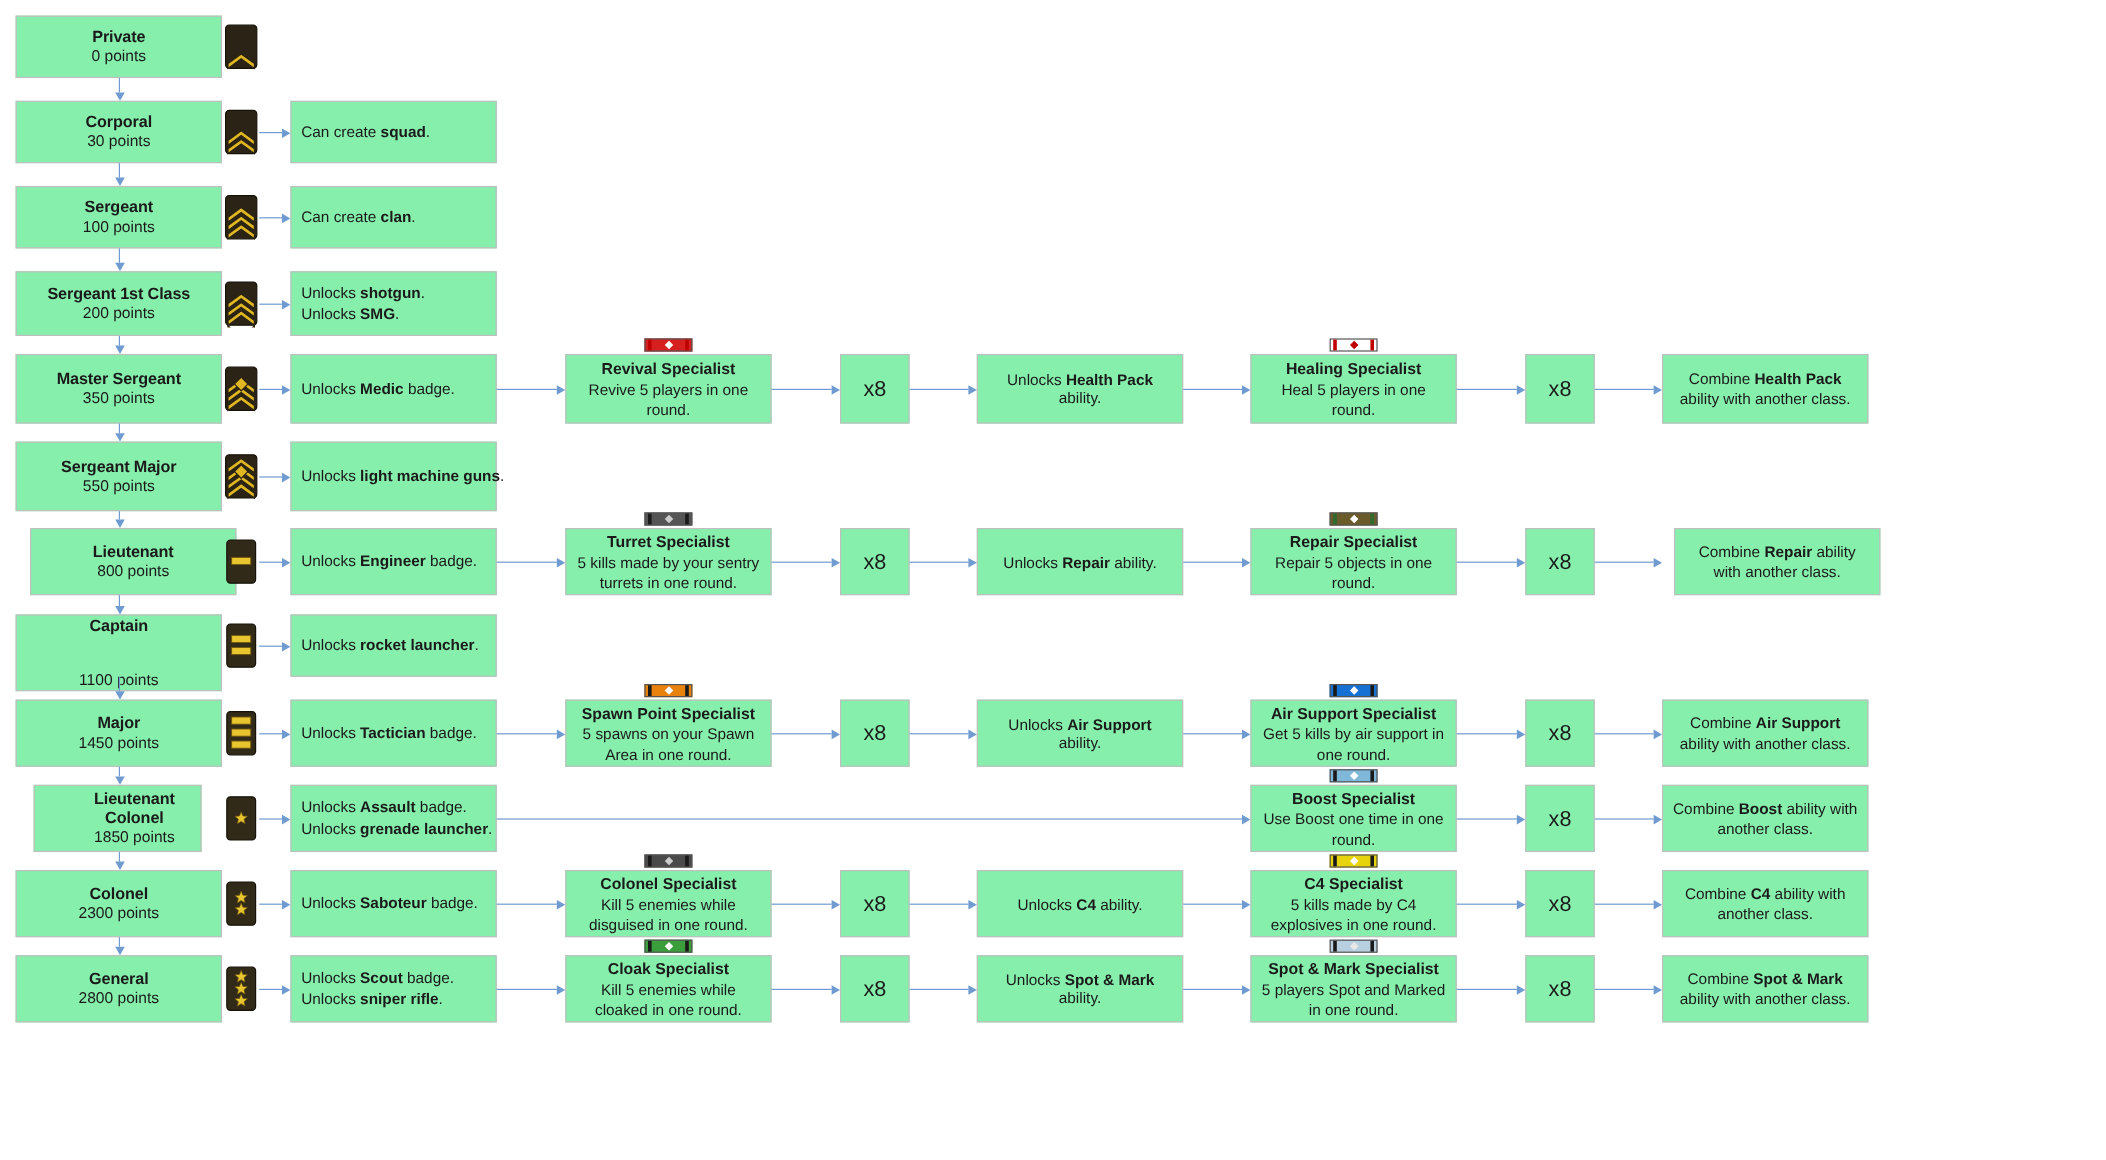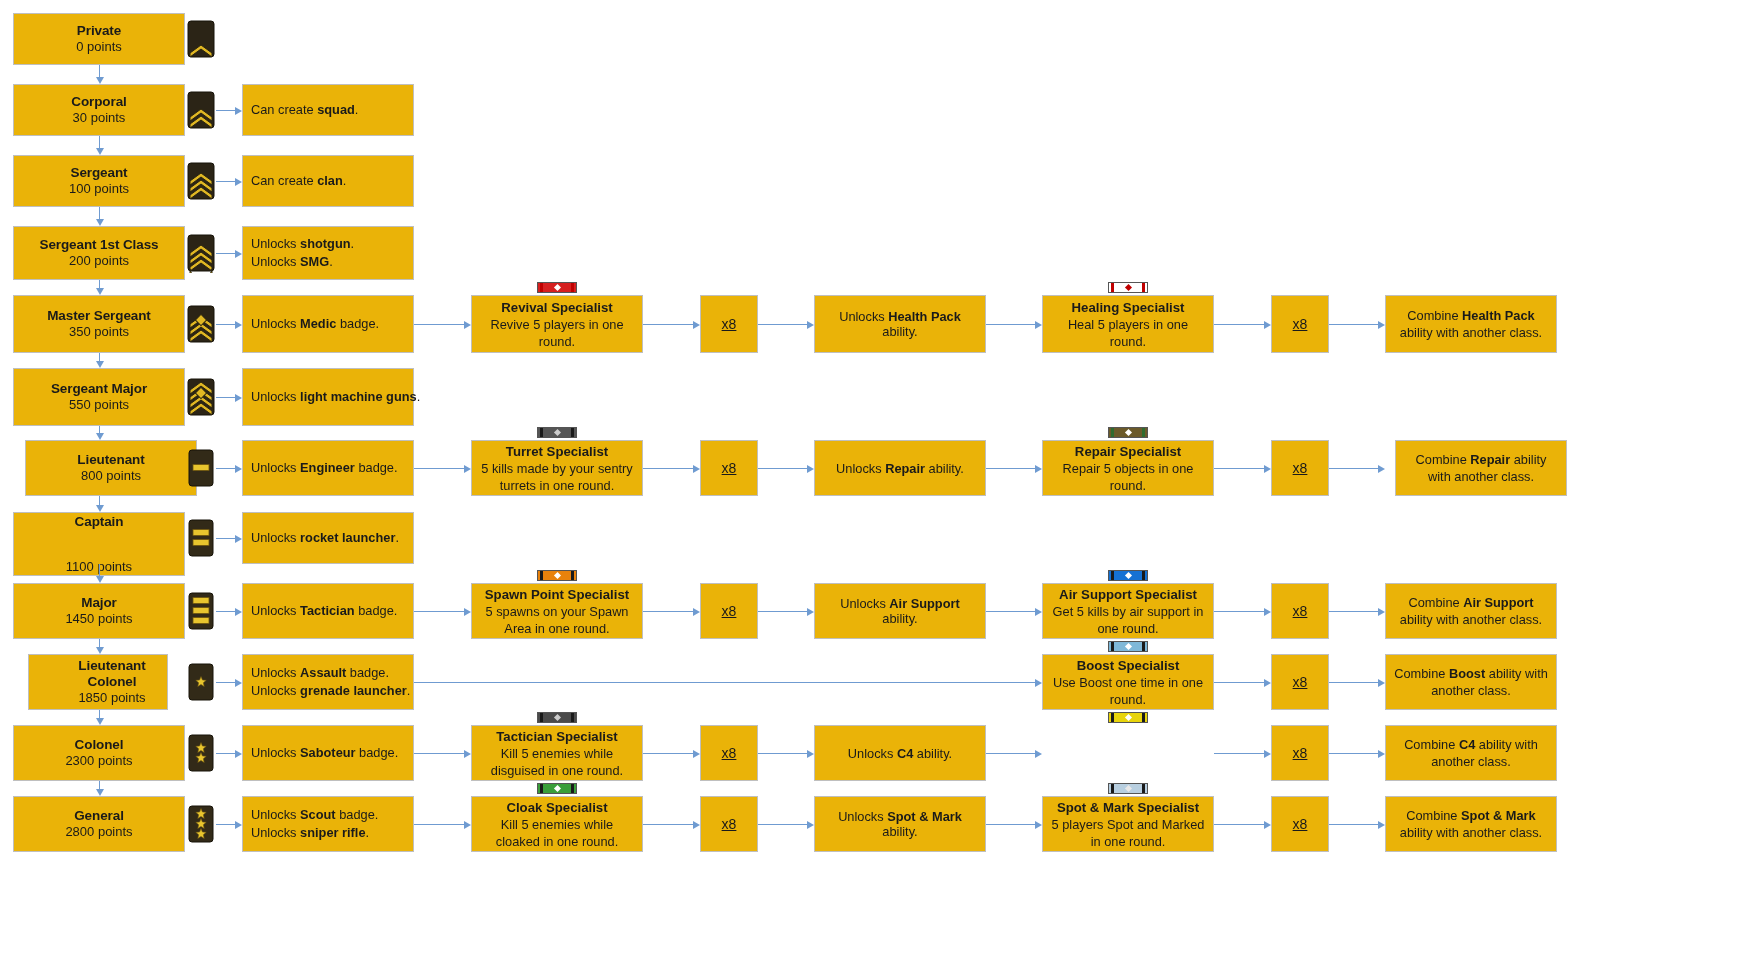--- a/index.html
+++ b/index.html
@@ -1,33 +1,33 @@
 <!DOCTYPE html>
 <html><head>
 <meta charset="utf-8">
 <style>
   html,body{margin:0;padding:0;background:#ffffff;}
   body{width:1755px;height:967px;font-family:"Liberation Sans",sans-serif;color:#1a1a1a;overflow:hidden;position:relative;}
   #canvas{position:relative;width:1755px;height:967px;}
 
-  .box{position:absolute;border:1px solid #bfbfbf;background:#eab308;box-sizing:border-box;
+  .box{position:absolute;border:1px solid #bfbfbf;background:#86efac;box-sizing:border-box;
        display:flex;flex-direction:column;align-items:center;justify-content:center;text-align:center;}
   .rank-box{width:172px;}
   .rank-name{font-weight:bold;font-size:13.5px;line-height:16px;letter-spacing:-0.1px;}
   .rank-pts{font-size:13px;line-height:16px;}
 
   .desc-box{width:172px;align-items:flex-start;justify-content:center;padding:0 8px;text-align:left;}
   .desc-line{font-size:12.8px;line-height:18px;white-space:nowrap;}
   .b{font-weight:bold;}
 
   .spec-box{width:172px;}
   .spec-title{font-weight:bold;font-size:13.2px;line-height:17px;}
   .spec-desc{font-size:12.8px;line-height:17px;padding:0 6px;}
 
-  .mult-box{width:58px;font-size:14px;text-decoration:underline;}
+  .mult-box{width:58px;font-size:18px;}
   .unlock-box{width:172px;font-size:12.8px;padding:0 8px;}
   .combine-box{width:172px;font-size:12.8px;line-height:17px;padding:0 8px;}
 
   .insignia{position:absolute;width:30px;height:38px;display:flex;align-items:center;justify-content:center;}
   .insignia svg{display:block;}
 
   .ribbon{position:absolute;height:11px;width:40px;border:1px solid #777;box-sizing:border-box;
           display:flex;align-items:center;justify-content:center;}
   .ribbon .dot{width:5px;height:5px;background:#fff;transform:rotate(45deg);}
 
@@ -429,40 +429,44 @@
       <div><span>Combine </span><span class="b">Boost</span><span> ability with another class.</span></div>
     </div>
     <div class="conn" style="left: 1329px; top: 682px; width: 49px;"></div>
     <div class="arrowhead" style="left: 1378px; top: 678.7px;"></div>
     <div class="ribbon" style="left: 537px; top: 712px; background: rgb(74, 74, 74); border-color: rgb(85, 85, 85);">
       <span style="position: absolute; left: 2px; top: 0px; bottom: 0px; width: 3px; background: rgb(26, 26, 26);"></span>
       <span style="position: absolute; right: 2px; top: 0px; bottom: 0px; width: 3px; background: rgb(26, 26, 26);"></span>
       <span class="dot" style="background: rgb(204, 204, 204);"></span>
     </div>
     <div class="box spec-box" style="left: 471px; top: 725px; width: 172px; height: 56px;">
-      <div class="spec-title">Tactician Specialist</div>
+      <div class="spec-title">Colonel Specialist</div>
       <div class="spec-desc">Kill 5 enemies while disguised in one round.</div>
     </div>
     <div class="conn" style="left: 414px; top: 753px; width: 50px;"></div>
     <div class="arrowhead" style="left: 464px; top: 749.7px;"></div>
     <div class="box mult-box" style="left: 700px; top: 725px; width: 58px; height: 56px;">
       <div>x8</div>
     </div>
     <div class="conn" style="left: 643px; top: 753px; width: 50px;"></div>
     <div class="arrowhead" style="left: 693px; top: 749.7px;"></div>
     <div class="box unlock-box" style="left: 814px; top: 725px; width: 172px; height: 56px;">
       <div><span>Unlocks </span><span class="b">C4</span><span> ability.</span></div>
     </div>
     <div class="conn" style="left: 758px; top: 753px; width: 49px;"></div>
     <div class="arrowhead" style="left: 807px; top: 749.7px;"></div>
     <div class="ribbon" style="left: 1108px; top: 712px; background: rgb(232, 212, 12); border-color: rgb(85, 85, 85);">
       <span style="position: absolute; left: 2px; top: 0px; bottom: 0px; width: 3px; background: rgb(26, 26, 26);"></span>
       <span style="position: absolute; right: 2px; top: 0px; bottom: 0px; width: 3px; background: rgb(26, 26, 26);"></span>
       <span class="dot" style="background: rgb(255, 255, 255);"></span>
     </div>
+    <div class="box spec-box" style="left: 1042px; top: 725px; width: 172px; height: 56px;">
+      <div class="spec-title">C4 Specialist</div>
+      <div class="spec-desc">5 kills made by C4 explosives in one round.</div>
+    </div>
     <div class="conn" style="left: 986px; top: 753px; width: 49px;"></div>
     <div class="arrowhead" style="left: 1035px; top: 749.7px;"></div>
     <div class="box mult-box" style="left: 1271px; top: 725px; width: 58px; height: 56px;">
       <div>x8</div>
     </div>
     <div class="conn" style="left: 1214px; top: 753px; width: 50px;"></div>
     <div class="arrowhead" style="left: 1264px; top: 749.7px;"></div>
     <div class="box combine-box" style="left: 1385px; top: 725px; width: 172px; height: 56px;">
       <div><span>Combine </span><span class="b">C4</span><span> ability with another class.</span></div>
     </div>

